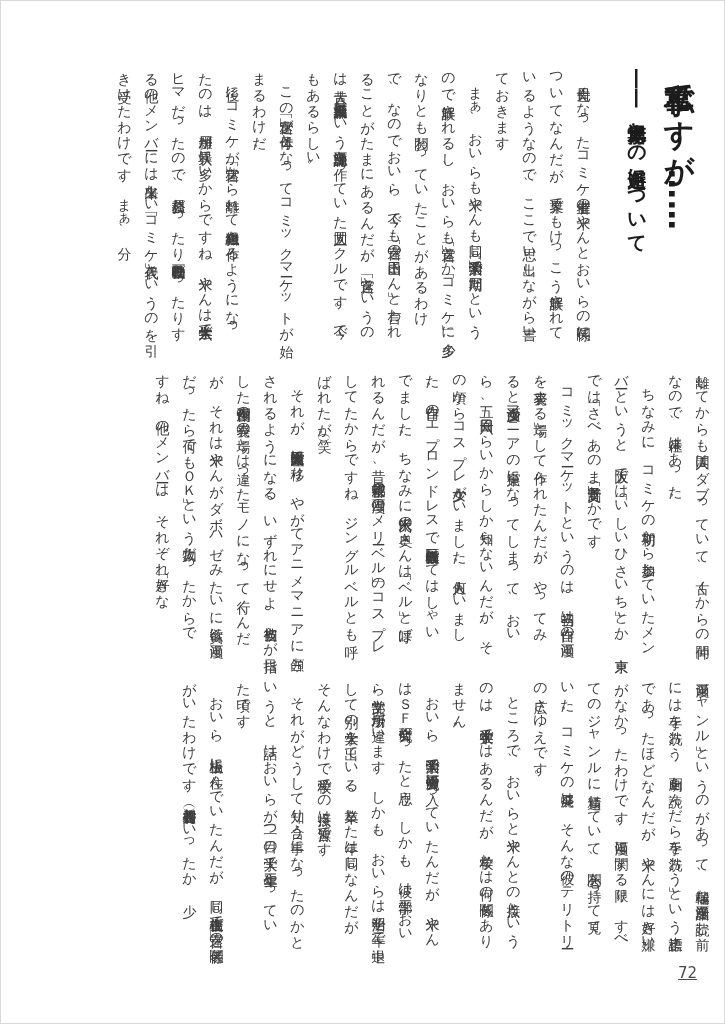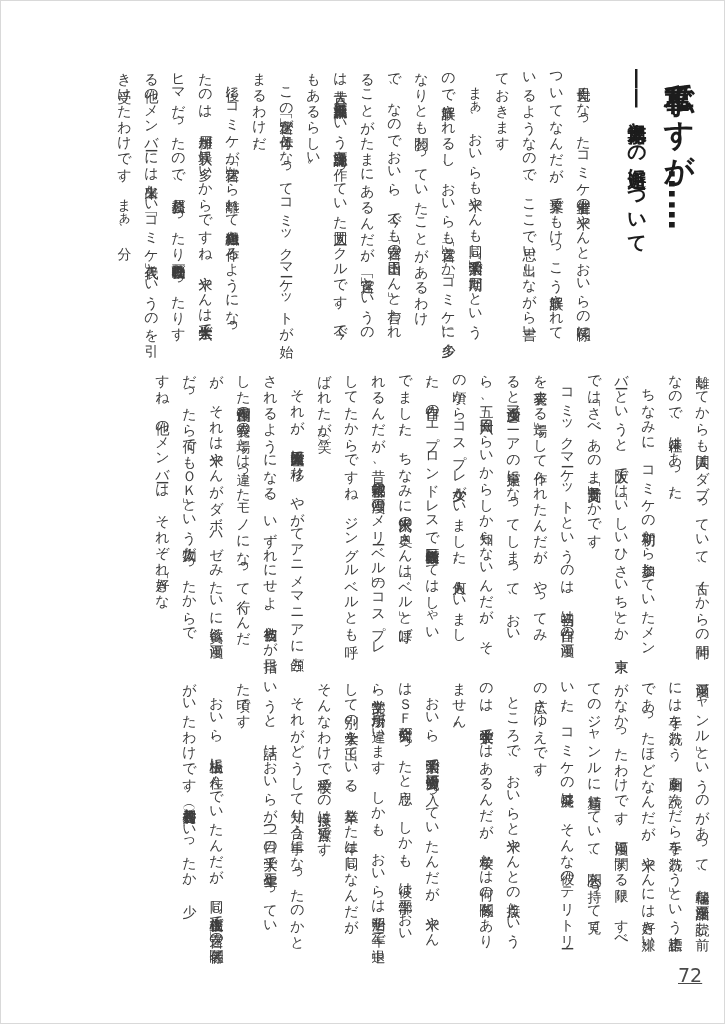--- a/index.html
+++ b/index.html
@@ -61,21 +61,21 @@
   .vband p.no-indent { text-indent: 0; }
   .band-1 { top: 62px;  right: 127px; width: 548px; height: 278px; }
   .band-2 { top: 364px; right: 8px;   width: 654px; height: 284px; }
   .band-3 { top: 672px; right: 8px;   width: 654px; height: 270px; }
   
   .page-number {
     position: absolute;
     top: 963px;
     left: 677px;
     font-family: "DejaVu Sans", "Liberation Sans", sans-serif;
-    font-size: 19px;
+    font-size: 15px;
     color: var(--folio-ink);
     text-decoration: underline;
   }
 </style>
 </head>
 <body>
 
 <div class="page">
 
   <div class="title-block">

